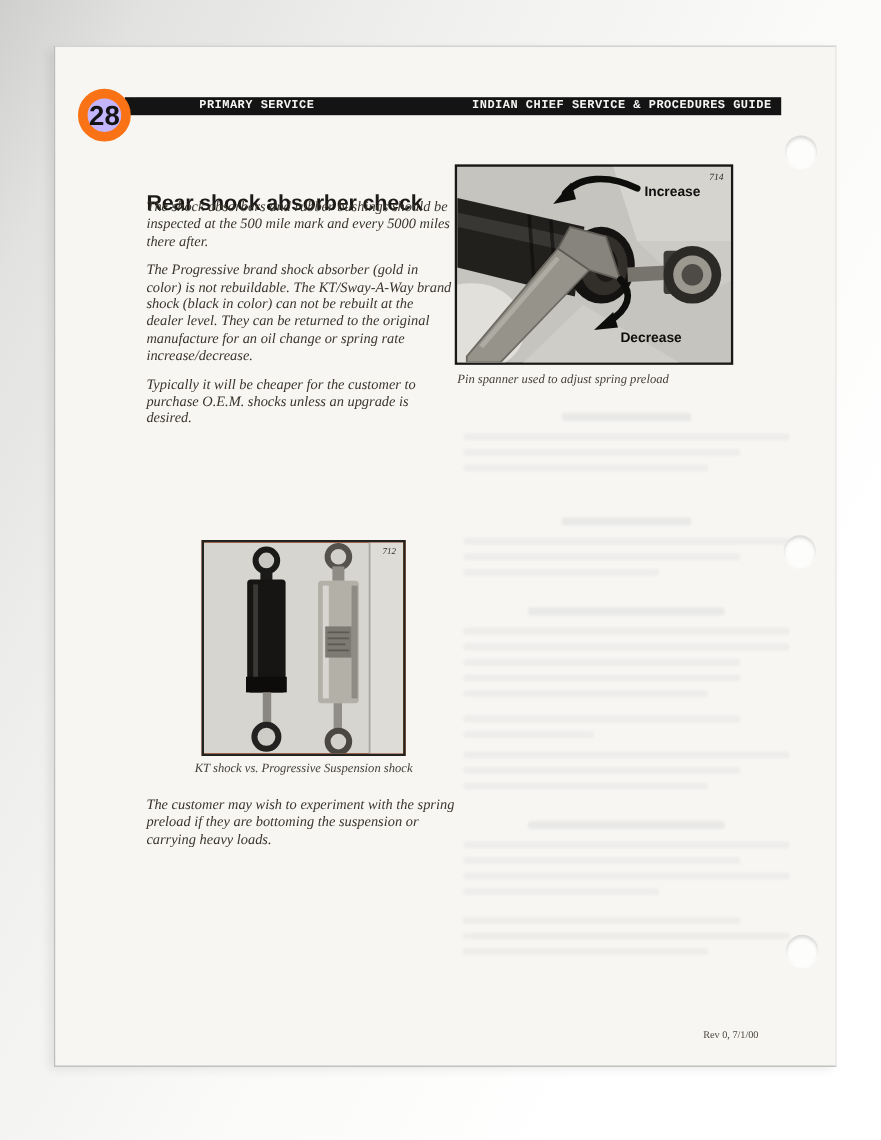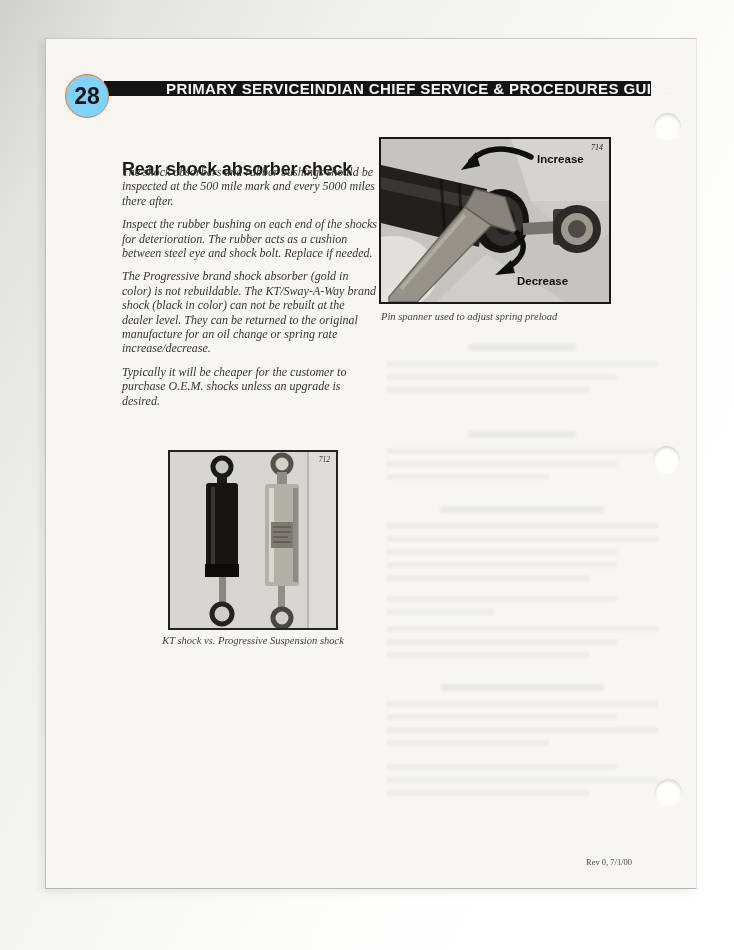--- a/index.html
+++ b/index.html
@@ -15,26 +15,26 @@
     border-bottom:1px solid #b5b5b3; border-right:1px solid #e6e6e4;
     box-shadow:-4px 3px 8px rgba(0,0,0,0.08);
   }
   
   .hdr-bar {
     position:absolute; left:58px; top:42px; width:547px; height:15px;
     background:#141414; display:flex; align-items:center; justify-content:space-between;
     padding:0 8px 0 62px;
   }
   .hdr-label {
-    font-family:Liberation Sans, sans-serif; font-weight:bold; font-size:15px;
+    font-family:Liberation Mono, monospace; font-weight:bold; font-size:10px;
     color:#f4f4f2; letter-spacing:0.4px; white-space:nowrap;
   }
   .badge {
     position:absolute; left:19px; top:35px; width:44px; height:44px;
-    background:#7dd3fc; border:1px solid #f97316; border-radius:50%;
+    background:#c4b5fd; border:8px solid #f97316; border-radius:50%;
     display:flex; align-items:center; justify-content:center; z-index:3;
   }
   .badge span { font-family:"Liberation Sans", sans-serif; font-weight:bold; font-size:23px; color:#141414; }
   
   .title {
     position:absolute; left:76px; top:92px; width:300px;
     font-family:"Liberation Sans", sans-serif; font-weight:bold; font-size:18px;
     letter-spacing:-0.2px; color:#1b1a18;margin-top:28px;
   }
   .col { position:absolute; color:#3a342c; font-size:12px; line-height:14.4px;font-style:italic; }
@@ -74,21 +74,20 @@
       <span class="hdr-label">PRIMARY SERVICE</span>
       <span class="hdr-label">INDIAN CHIEF SERVICE &amp; PROCEDURES GUIDE</span>
     </div>
     <div class="badge">
       <span>28</span>
     </div>
 
     <h1 class="title">Rear shock absorber check</h1>
     <div class="col col-top">
       <p class="para">The shock absorbers and rubber bushings should be inspected at the 500 mile mark and every 5000 miles there after.</p>
-      <p class="para">Inspect the rubber bushing on each end of the shocks for deterioration. The rubber acts as a cushion between steel eye and shock bolt. Replace if needed.</p>
       <p class="para">The Progressive brand shock absorber (gold in color) is not rebuildable. The KT/Sway-A-Way brand shock (black in color) can not be rebuilt at the dealer level. They can be returned to the original manufacture for an oil change or spring rate increase/decrease.</p>
       <p class="para">Typically it will be cheaper for the customer to purchase O.E.M. shocks unless an upgrade is desired.</p>
     </div>
 
     <div class="fig1">
       <svg width="228" height="163" viewBox="0 0 228 163">
         <rect x="0" y="0" width="228" height="163" fill="#c6c4bf"></rect>
         <path d="M130 0 H228 V62 H150 Z" fill="#d6d4cf"></path>
         <path d="M55 163 L105 115 L185 163 Z" fill="#cfcdc8"></path>
         <path d="M150 62 L200 110 L228 95 V62 Z" fill="#d0cec9" opacity="0.7"></path>
@@ -155,20 +154,21 @@
           <path d="M103 75 H121 M103 80 H121 M103 85 H118 M103 90 H121" stroke="#5c5952" stroke-width="1.5"></path>
           <rect x="108" y="134" width="7" height="28" fill="#918e87"></rect>
           <circle cx="112" cy="166" r="9" fill="#d2d0cb" stroke="#4a4742" stroke-width="5"></circle>
         </g>
         <text class="fig-num" x="160" y="10" font-size="7.5" fill="#33332f" text-anchor="end">712</text>
       </svg>
     </div>
     <div class="caption cap2">KT shock vs. Progressive Suspension shock</div>
 
     <div class="col col-bottom">
+      <p class="para">The customer may wish to experiment with the spring preload if they are bottoming the suspension or carrying heavy loads.</p>
     </div>
 
     <div class="ghost" style="top:305px;">
       <div class="gh w40"></div>
       <div class="gl"></div>
         <div class="gl w85"></div>
         <div class="gl w75"></div>
     </div>
     <div class="ghost" style="top:392px;">
       <div class="gh w40"></div>

